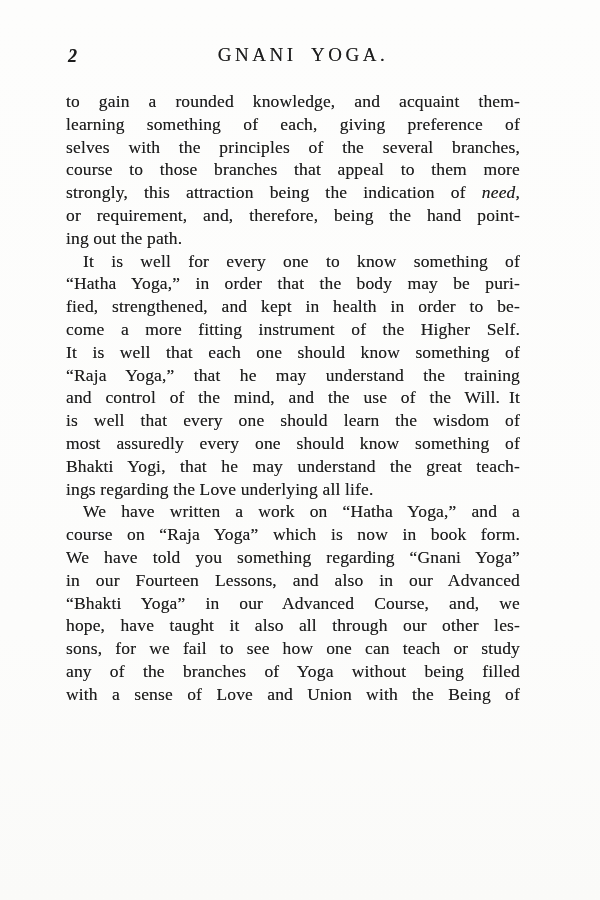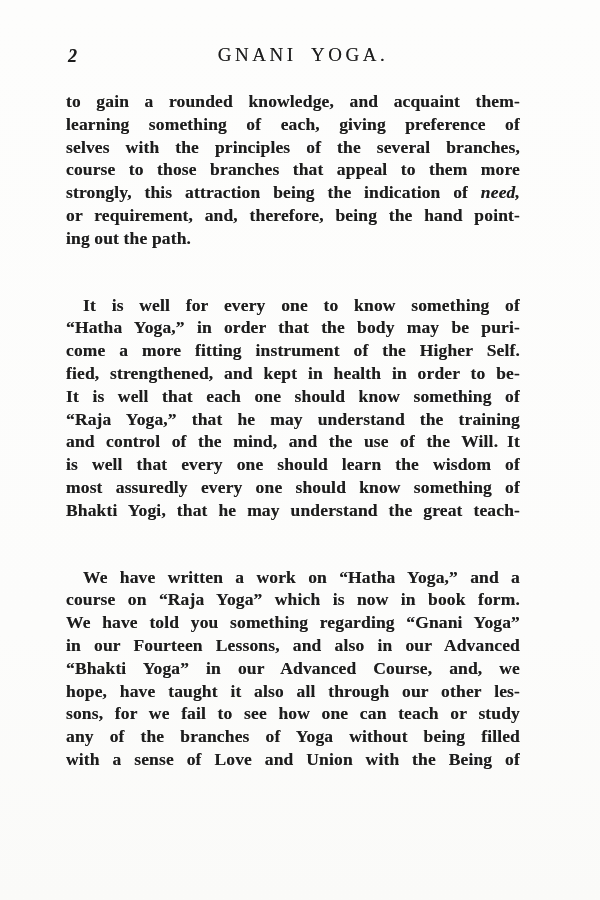--- a/index.html
+++ b/index.html
@@ -47,28 +47,26 @@
     font-size: 17.5px;
   }
   .line {
     line-height: 22.8px;
     height: 22.8px;
     text-align: justify;
     text-align-last: justify;
     letter-spacing: 0.15px;
     white-space: nowrap;
     overflow: visible;
-    font-weight: bold;
   }
   .line.lastline {
     text-align-last: left;
   }
   .para.indent .line:first-child {
     text-indent: 17px;
-    margin-top: 44px;
   }
   .it {
     font-style: italic;
   }
 </style>
 </head>
 <body>
 
 <div class="page">
   <div class="header">
@@ -81,28 +79,29 @@
         <div class="line"><span>learning something of each, giving preference of</span></div>
         <div class="line"><span>selves with the principles of the several branches,</span></div>
         <div class="line"><span>course to those branches that appeal to them more</span></div>
         <div class="line"><span>strongly, this attraction being the indication of </span><span class="it">need,</span></div>
         <div class="line"><span>or requirement, and, therefore, being the hand point-</span></div>
         <div class="line lastline"><span>ing out the path.</span></div>
       </div>
       <div class="para indent">
         <div class="line"><span>It is well for every one to know something of</span></div>
         <div class="line"><span>“Hatha Yoga,” in order that the body may be puri-</span></div>
+        <div class="line"><span>fied, strengthened, and kept in health in order to be-</span></div>
         <div class="line"><span>come a more fitting instrument of the Higher Self.</span></div>
-        <div class="line"><span>fied, strengthened, and kept in health in order to be-</span></div>
         <div class="line"><span>It is well that each one should know something of</span></div>
         <div class="line"><span>“Raja Yoga,” that he may understand the training</span></div>
         <div class="line"><span>and control of the mind, and the use of the Will. It</span></div>
         <div class="line"><span>is well that every one should learn the wisdom of</span></div>
         <div class="line"><span>most assuredly every one should know something of</span></div>
         <div class="line"><span>Bhakti Yogi, that he may understand the great teach-</span></div>
+        <div class="line lastline"><span>ings regarding the Love underlying all life.</span></div>
       </div>
       <div class="para indent">
         <div class="line"><span>We have written a work on “Hatha Yoga,” and a</span></div>
         <div class="line"><span>course on “Raja Yoga” which is now in book form.</span></div>
         <div class="line"><span>We have told you something regarding “Gnani Yoga”</span></div>
         <div class="line"><span>in our Fourteen Lessons, and also in our Advanced</span></div>
         <div class="line"><span>“Bhakti Yoga” in our Advanced Course, and, we</span></div>
         <div class="line"><span>hope, have taught it also all through our other les-</span></div>
         <div class="line"><span>sons, for we fail to see how one can teach or study</span></div>
         <div class="line"><span>any of the branches of Yoga without being filled</span></div>

